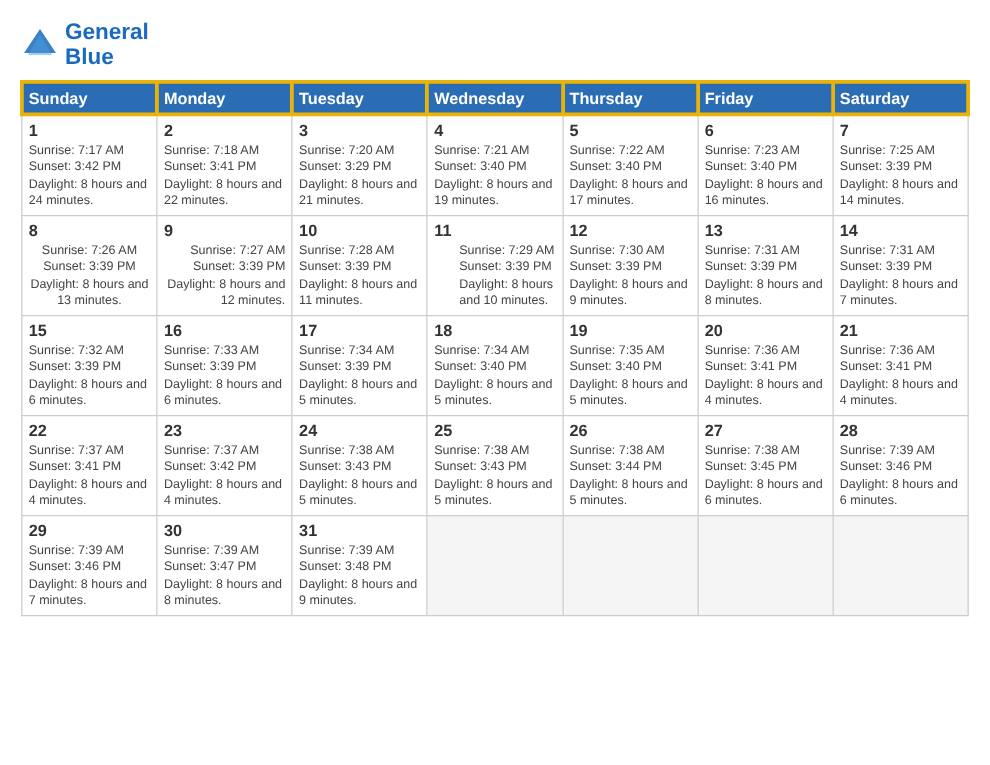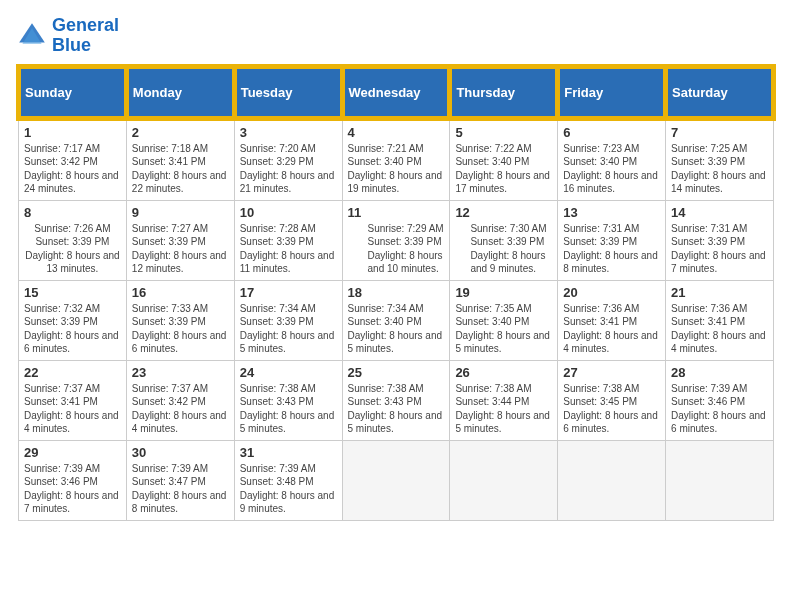--- a/index.html
+++ b/index.html
@@ -50,23 +50,23 @@
     table {
       width: 100%;
       border-collapse: collapse;
       table-layout: fixed;
     }
     th {
       background: #2a6db5;
       color: #fff;
       font-size: 13px;
       font-weight: bold;
-      padding: 16px 4px;
+      padding: 4px 4px;
       text-align: left;
-      border: 5px solid #eab308;
+      border: 3px solid #eab308;
       margin-left: 12px;
     }
     td {
       border: 1px solid #ccc;
       vertical-align: top;
       padding: 4px 5px;
       font-size: 10.5px;
       color: #333;
       background: #fff;
       height: 80px;
@@ -165,39 +165,39 @@
       </tr>
       <tr>
         <td>
           <span class="day-num">8</span>
           <div class="day-info" style="white-space: pre-line; text-align: center;">Sunrise: 7:26 AM
 Sunset: 3:39 PM
 Daylight: 8 hours and 13 minutes.</div>
         </td>
         <td>
           <span class="day-num">9</span>
-          <div class="day-info" style="white-space: pre-line;">Sunrise: 7:27 AM
+          <div class="day-info" style="white-space: pre-line; text-align: right;">Sunrise: 7:27 AM
 Sunset: 3:39 PM
 Daylight: 8 hours and 12 minutes.</div>
         </td>
         <td>
           <span class="day-num">10</span>
           <div class="day-info" style="white-space: pre-line;">Sunrise: 7:28 AM
 Sunset: 3:39 PM
 Daylight: 8 hours and 11 minutes.</div>
         </td>
         <td>
           <span class="day-num">11</span>
           <div class="day-info" style="white-space: pre-line; margin-left: 20px;">Sunrise: 7:29 AM
 Sunset: 3:39 PM
 Daylight: 8 hours and 10 minutes.</div>
         </td>
         <td>
           <span class="day-num">12</span>
-          <div class="day-info" style="white-space: pre-line; margin-left: 15px;">Sunrise: 7:30 AM
+          <div class="day-info" style="white-space: pre-line;">Sunrise: 7:30 AM
 Sunset: 3:39 PM
 Daylight: 8 hours and 9 minutes.</div>
         </td>
         <td>
           <span class="day-num">13</span>
           <div class="day-info" style="white-space: pre-line;">Sunrise: 7:31 AM
 Sunset: 3:39 PM
 Daylight: 8 hours and 8 minutes.</div>
         </td>
         <td>

